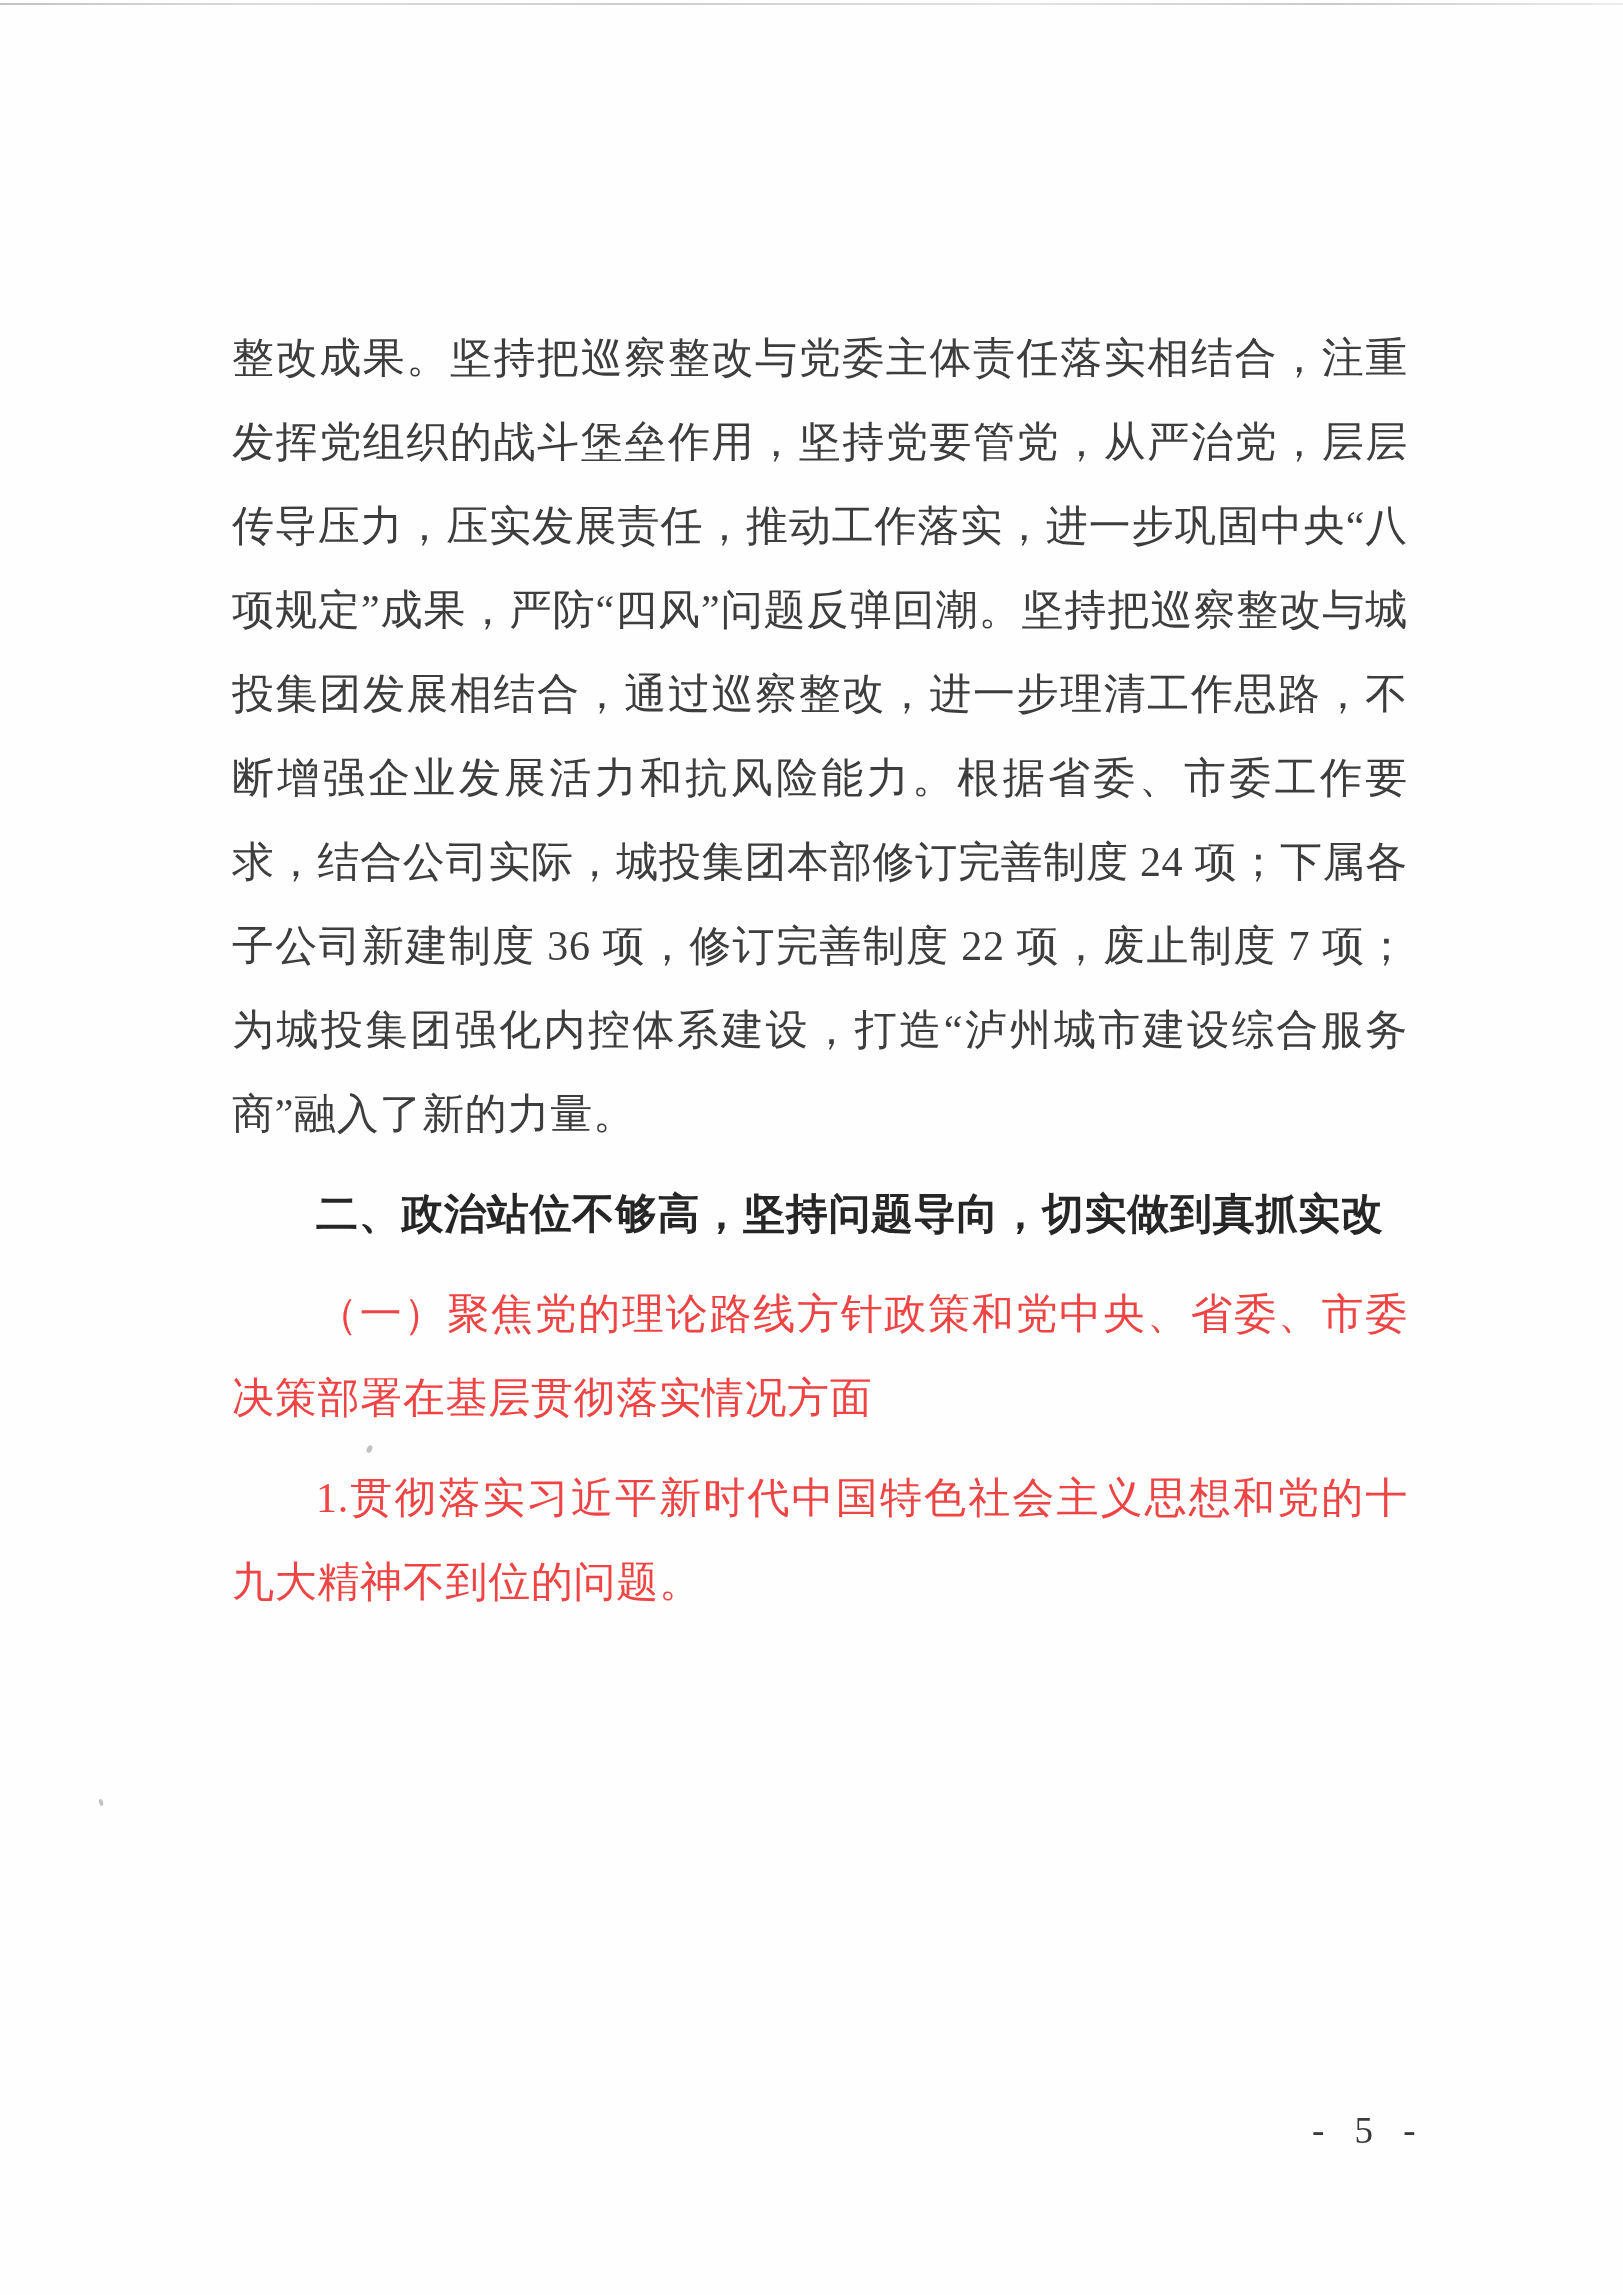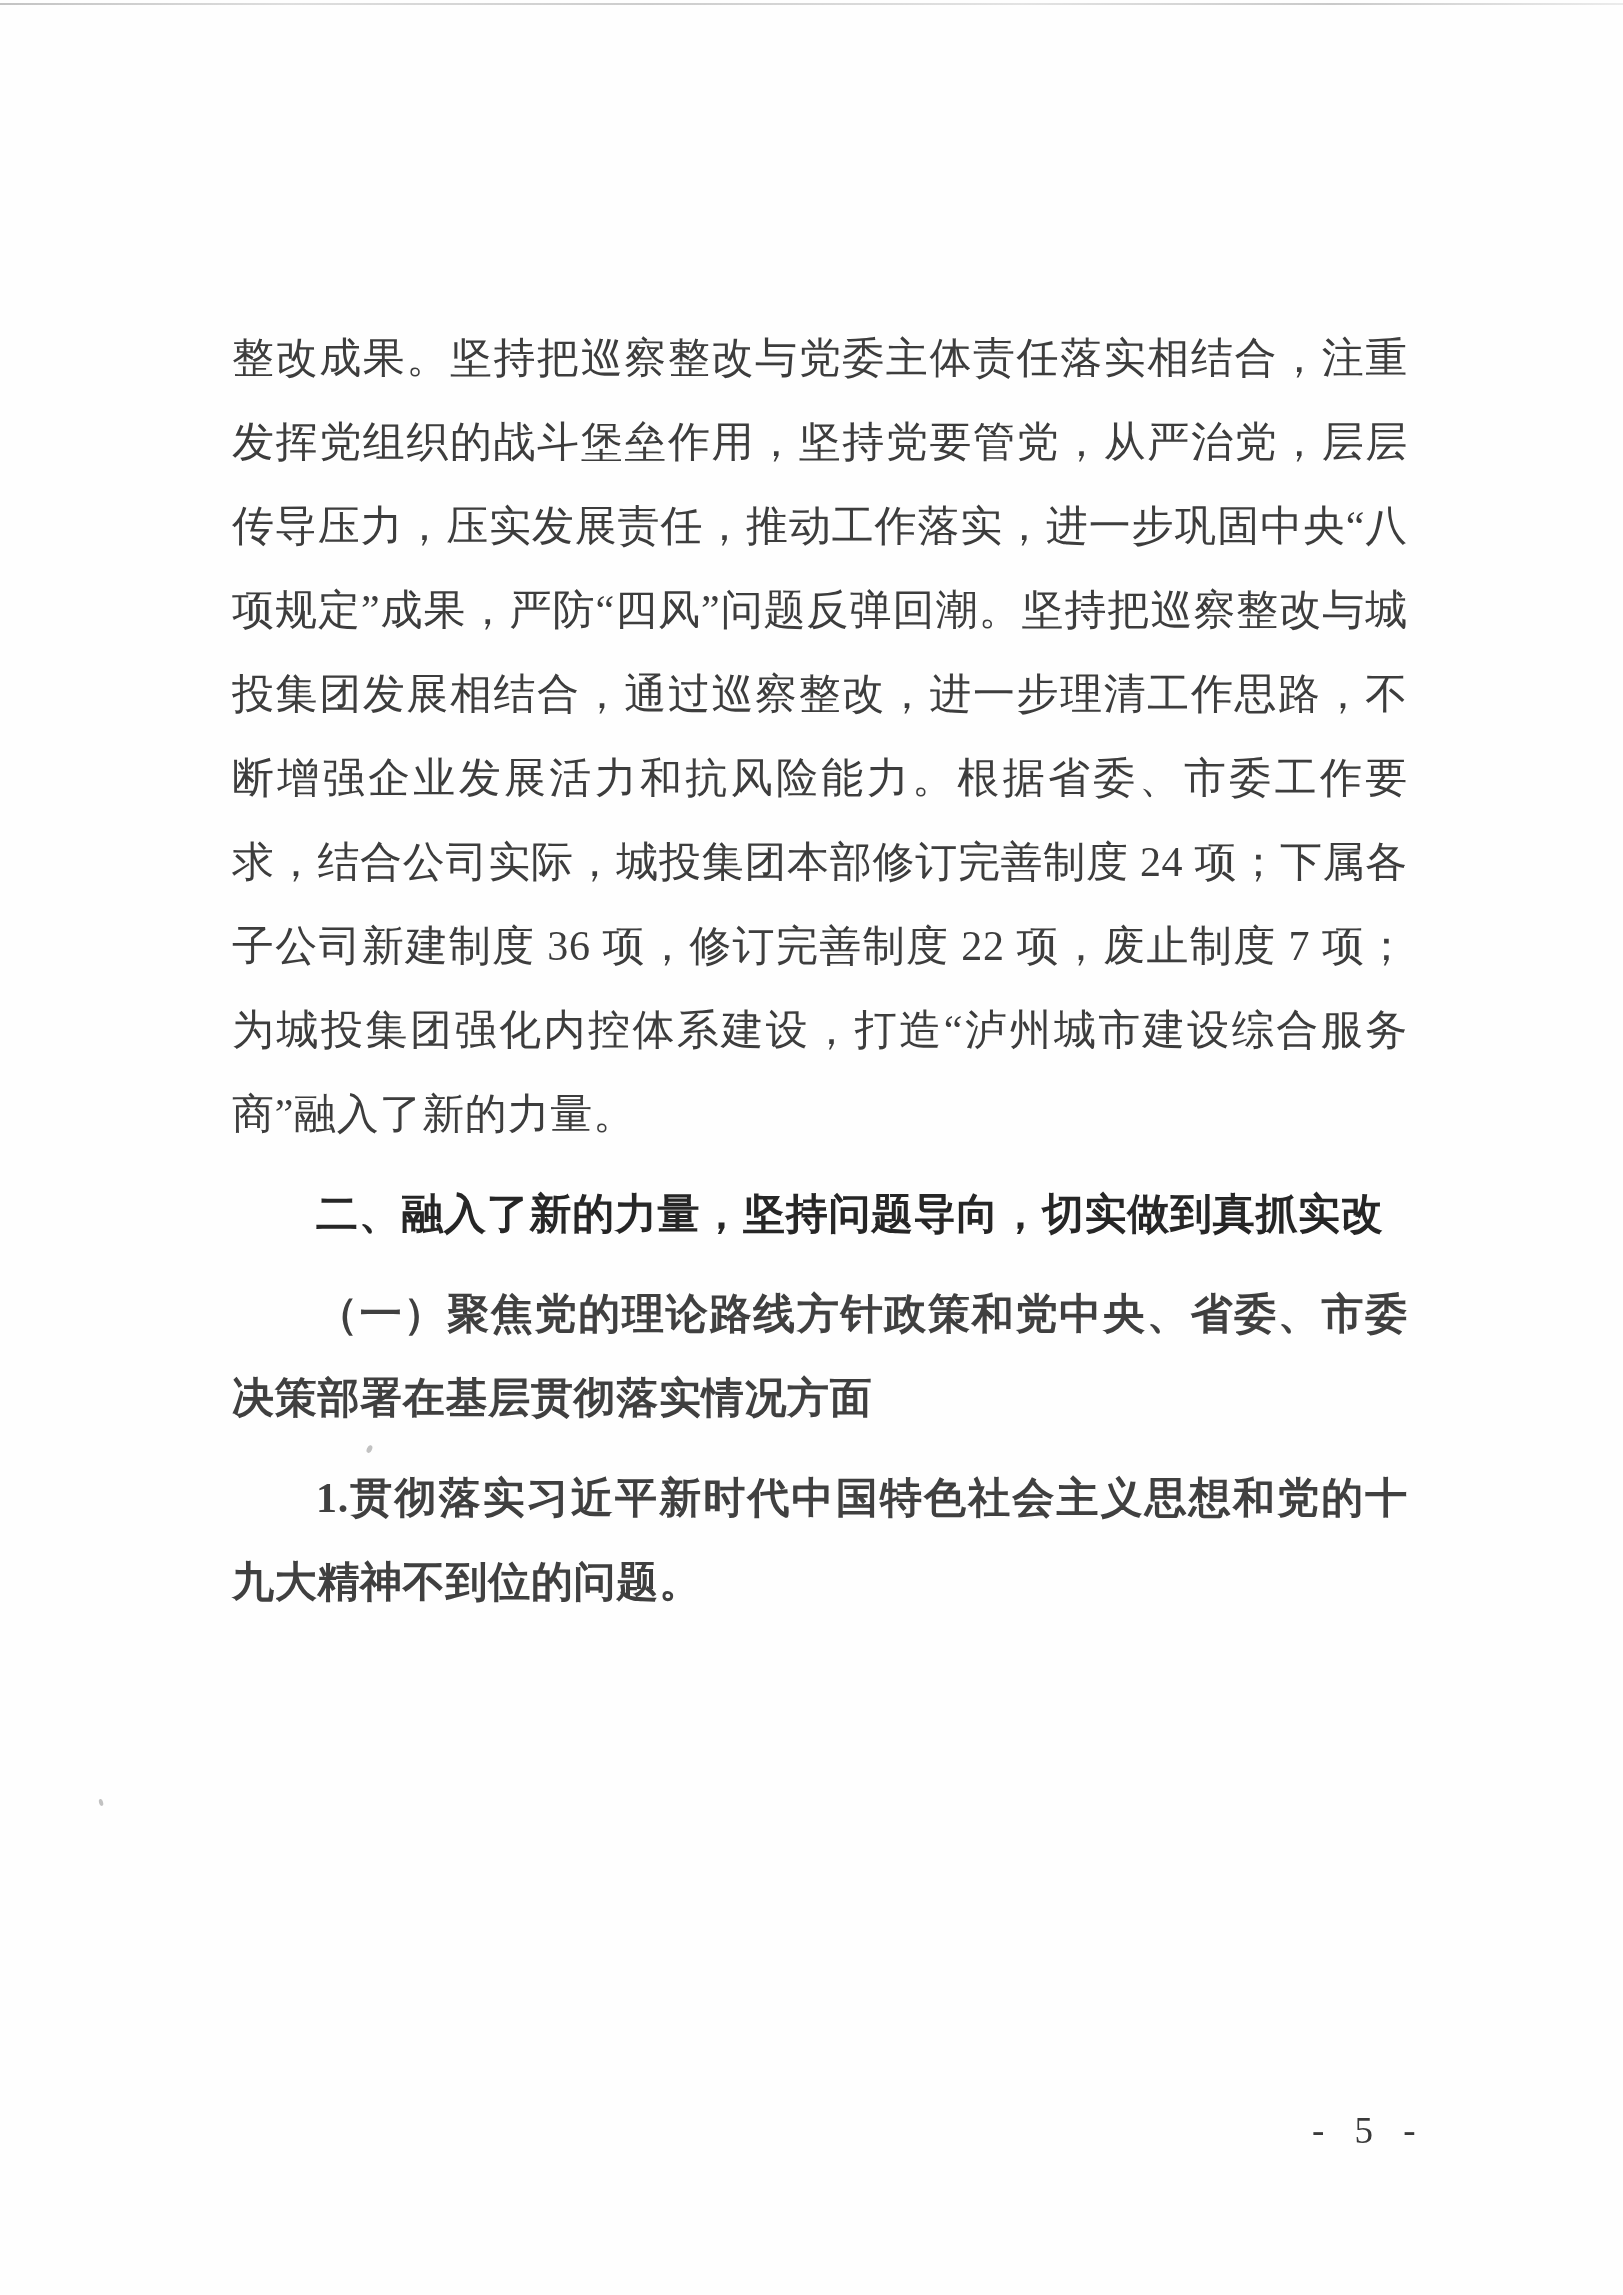--- a/index.html
+++ b/index.html
@@ -45,22 +45,22 @@
     text-indent: 0;
   }
   
   .h-section {
     font-family: "Liberation Sans", "DejaVu Sans", sans-serif;
     font-weight: 700;
     color: #262626;
   }
   
   .h-sub, .h-item {
-    font-weight: 700;
-    color: #404040;
+    font-weight: 400;
+    color: #ef4444;
   }
   .bold-lead {
     font-weight: 700;
     color: #2b2b2b;
   }
   .page-number {
     position: absolute;
     left: 1312px;
     top: 2109px;
     font-size: 37px;
@@ -82,21 +82,21 @@
 <body>
 
 <div class="page">
 
   <div class="scan-edge"></div>
 
   <div class="content">
 
     <p class="no-indent">整改成果。坚持把巡察整改与党委主体责任落实相结合，注重发挥党组织的战斗堡垒作用，坚持党要管党，从严治党，层层传导压力，压实发展责任，推动工作落实，进一步巩固中央“八项规定”成果，严防“四风”问题反弹回潮。坚持把巡察整改与城投集团发展相结合，通过巡察整改，进一步理清工作思路，不断增强企业发展活力和抗风险能力。根据省委、市委工作要求，结合公司实际，城投集团本部修订完善制度 24 项；下属各子公司新建制度 36 项，修订完善制度 22 项，废止制度 7 项；为城投集团强化内控体系建设，打造“泸州城市建设综合服务商”融入了新的力量。</p>
 
-    <p class="h-section">二、融入了新的力量，坚持问题导向，切实做到真抓实改</p>
+    <p class="h-section">二、政治站位不够高，坚持问题导向，切实做到真抓实改</p>
 
     <p class="h-sub">（一）聚焦党的理论路线方针政策和党中央、省委、市委决策部署在基层贯彻落实情况方面</p>
 
     <p class="h-item">1.贯彻落实习近平新时代中国特色社会主义思想和党的十九大精神不到位的问题。</p>
 
 
 
   </div>
 
   <div class="speck speck1"></div>

